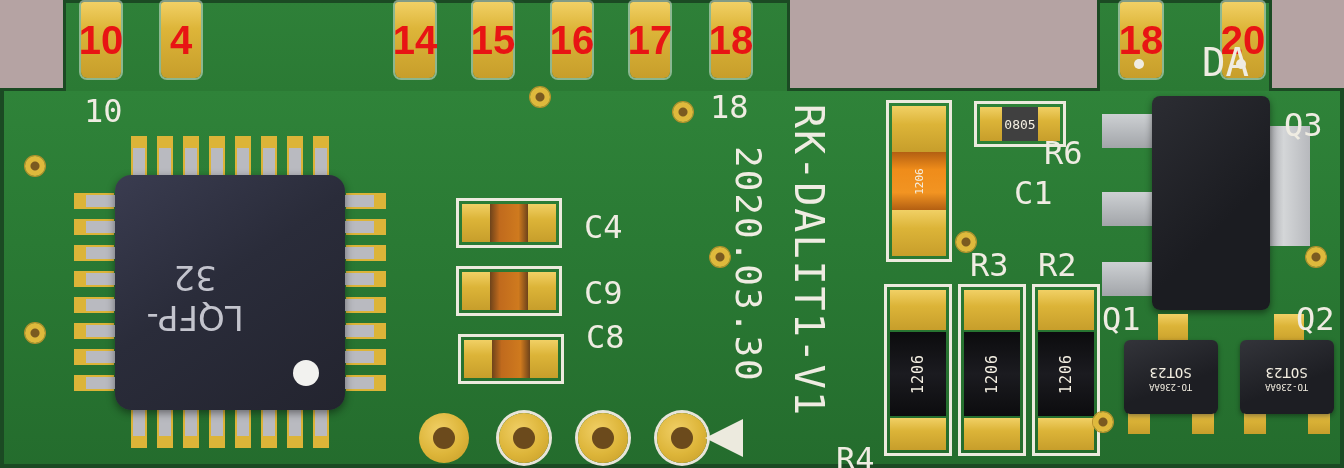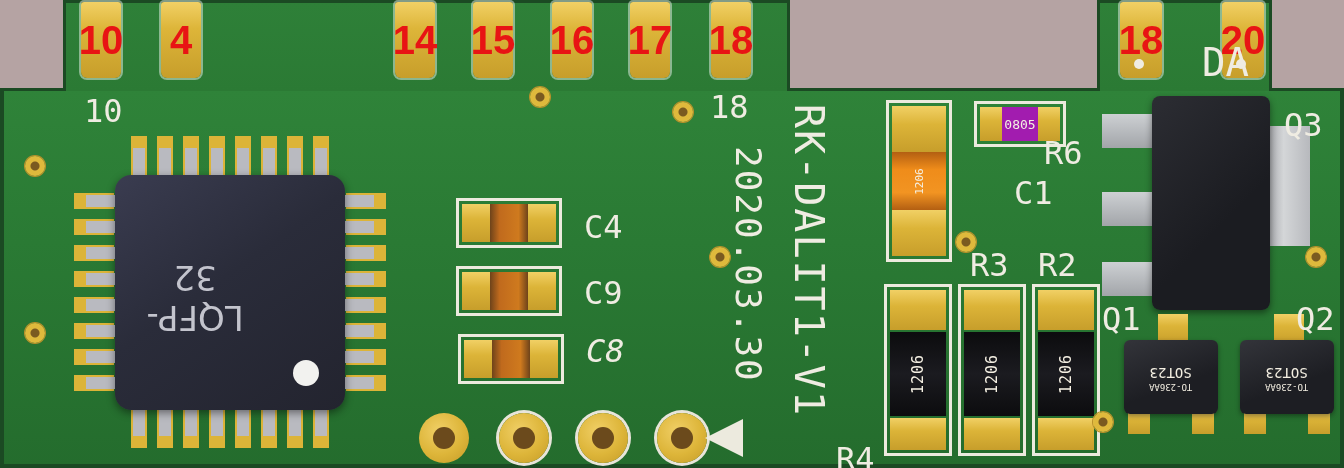--- a/index.html
+++ b/index.html
@@ -180,41 +180,41 @@
     <div class="pad-right gold"></div>
     <div class="cap-body"></div>
   </div>
   <div class="smd-outline" style="left:458px;top:334px;width:106px;height:50px;">
     <div class="pad-left gold"></div>
     <div class="pad-right gold"></div>
     <div class="cap-body"></div>
   </div>
   <div class="silk silk-32" style="left:584px;top:208px;">C4</div>
   <div class="silk silk-32" style="left:584px;top:274px;">C9</div>
-  <div class="silk silk-32" style="left:586px;top:332px;font-style:italic;">C8</div>
+  <div class="silk silk-32" style="left:586px;top:318px;">C8</div>
 
   <div class="hole" style="left:419px;top:413px;"></div>
   <div class="hole ring" style="left:499px;top:413px;"></div>
   <div class="hole ring" style="left:578px;top:413px;"></div>
   <div class="hole ring" style="left:657px;top:413px;"></div>
   <div id="silk-arrow"></div>
 
   <div class="smd-outline" style="left:886px;top:100px;width:66px;height:162px;">
     <div class="pad-top gold" style="height:46px;"></div>
     <div class="pad-bot gold" style="height:46px;"></div>
     <div class="v-body" style="top:49px;bottom:49px;background:linear-gradient(180deg,#b35f12,#ef8c1a 30%,#f29422 70%,#b35f12);">
       <span class="rot90ccw tinytxt" style="font-size:11px;">1206</span>
     </div>
   </div>
   <div class="silk silk-32" style="left:990px;top:174px;margin-left:24px;">C1</div>
 
   <div class="smd-outline" style="left:974px;top:101px;width:92px;height:46px;">
     <div class="pad-left gold" style="width:22px;"></div>
     <div class="pad-right gold" style="width:22px;"></div>
-    <div class="abs" style="left:25px;right:25px;top:3px;bottom:3px;background:#a21caf;display:flex;align-items:center;justify-content:center;">
+    <div class="abs" style="left:25px;right:25px;top:3px;bottom:3px;background:#404040;display:flex;align-items:center;justify-content:center;">
       <span class="tinytxt" style="font-size:13px;">0805</span>
     </div>
   </div>
   <div class="silk silk-32" style="left:1044px;top:134px;">R6</div>
 
   <div class="silk silk-32" style="left:970px;top:246px;">R3</div>
   <div class="silk silk-32" style="left:1038px;top:246px;">R2</div>
 
   <div class="smd-outline" style="left:884px;top:284px;width:68px;height:172px;">
     <div class="pad-top gold" style="height:40px;"></div>

